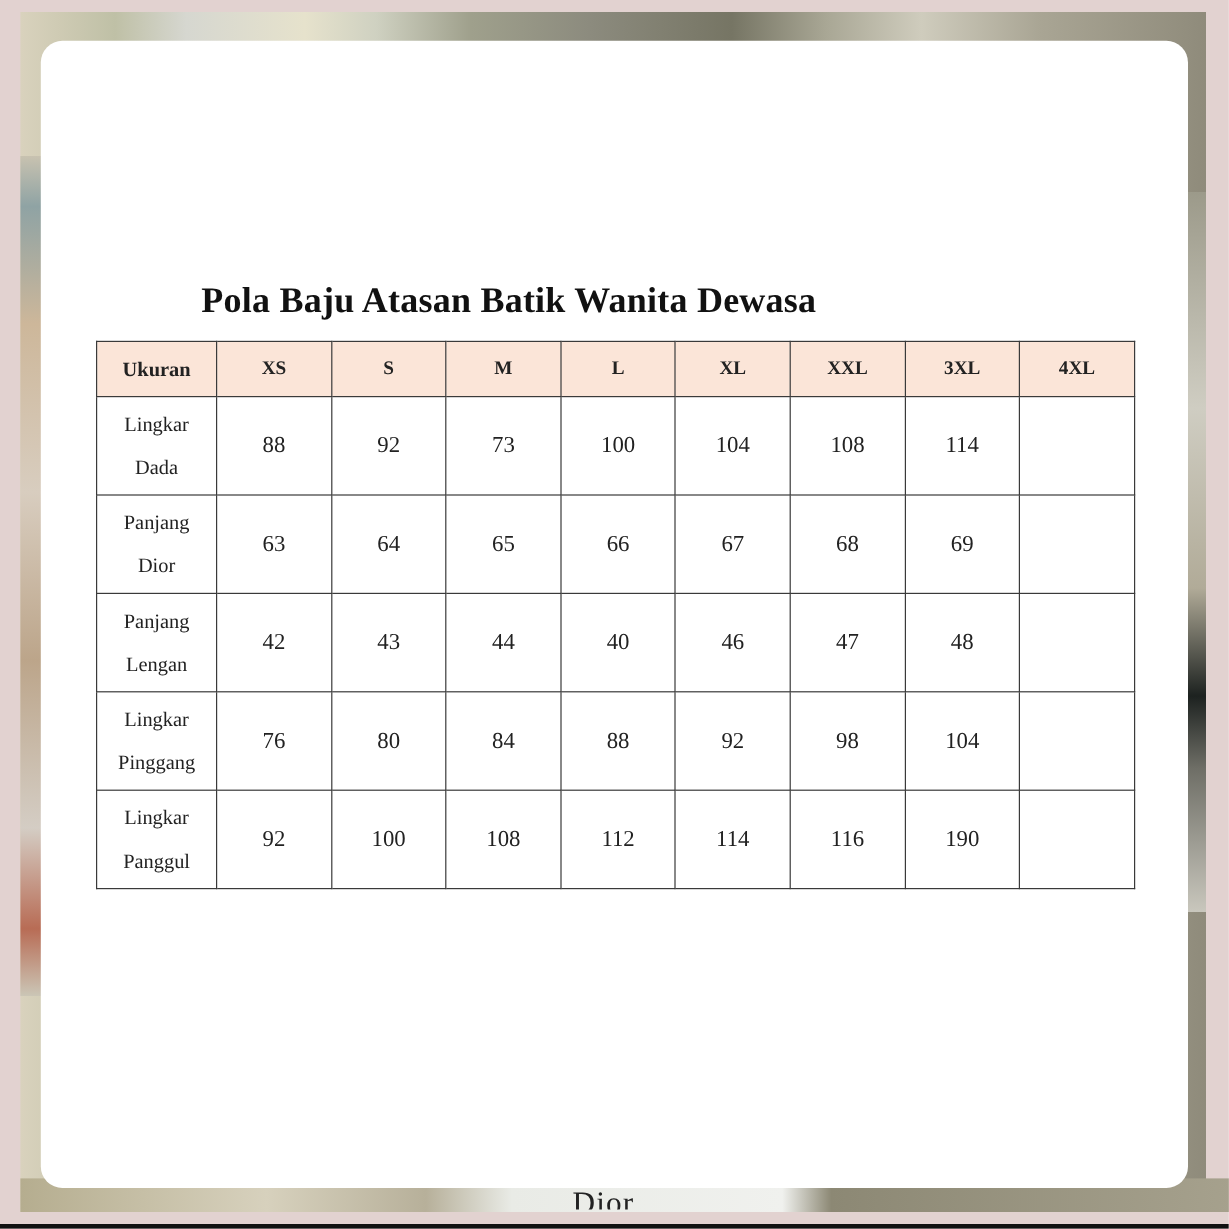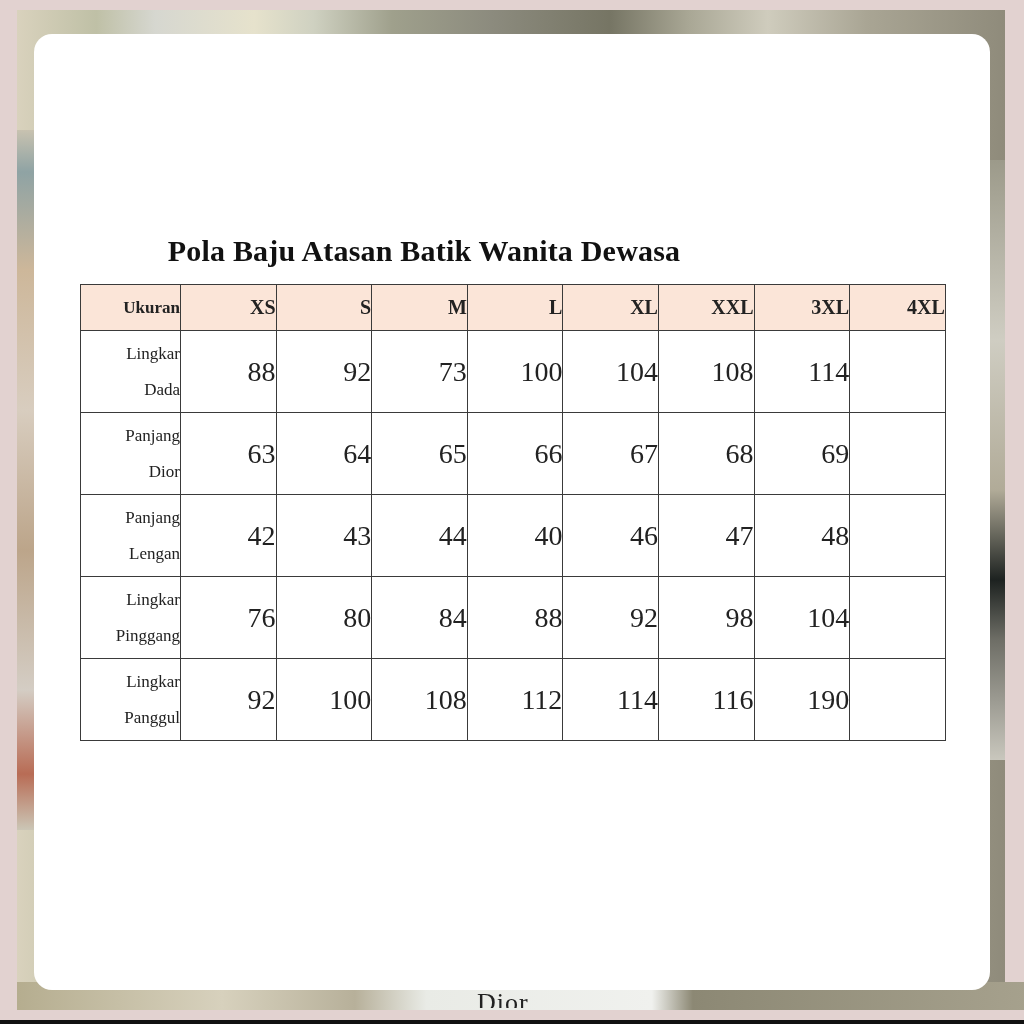--- a/index.html
+++ b/index.html
@@ -88,38 +88,38 @@
       position: absolute;
       left: 80px;
       top: 284px;
       border-collapse: collapse;
       table-layout: fixed;
       width: 865px;
     }
     table.size-table th,
     table.size-table td {
       border: 1.3px solid #3a3a3a;
-      text-align: right;
+      text-align: center;
       vertical-align: middle;
       padding: 0;
       color: #222;
     }
     table.size-table th {
       background: #fbe5d8;
       height: 45px;
       font-family: "Liberation Serif", serif;
       font-weight: bold;
-      font-size: 20px;
+      font-size: 16px;
     }
     table.size-table th.label-head {
       font-size: 17px;
     }
     table.size-table td {
       height: 81px;
-      font-size: 28px;
+      font-size: 19px;
       background: #ffffff;
     }
     table.size-table td.row-label {
       font-size: 17px;
       line-height: 36px;
     }
     col.c-label { width: 100px; }
     col.c-size { width: 95.6px; }
   </style>
 </head>

